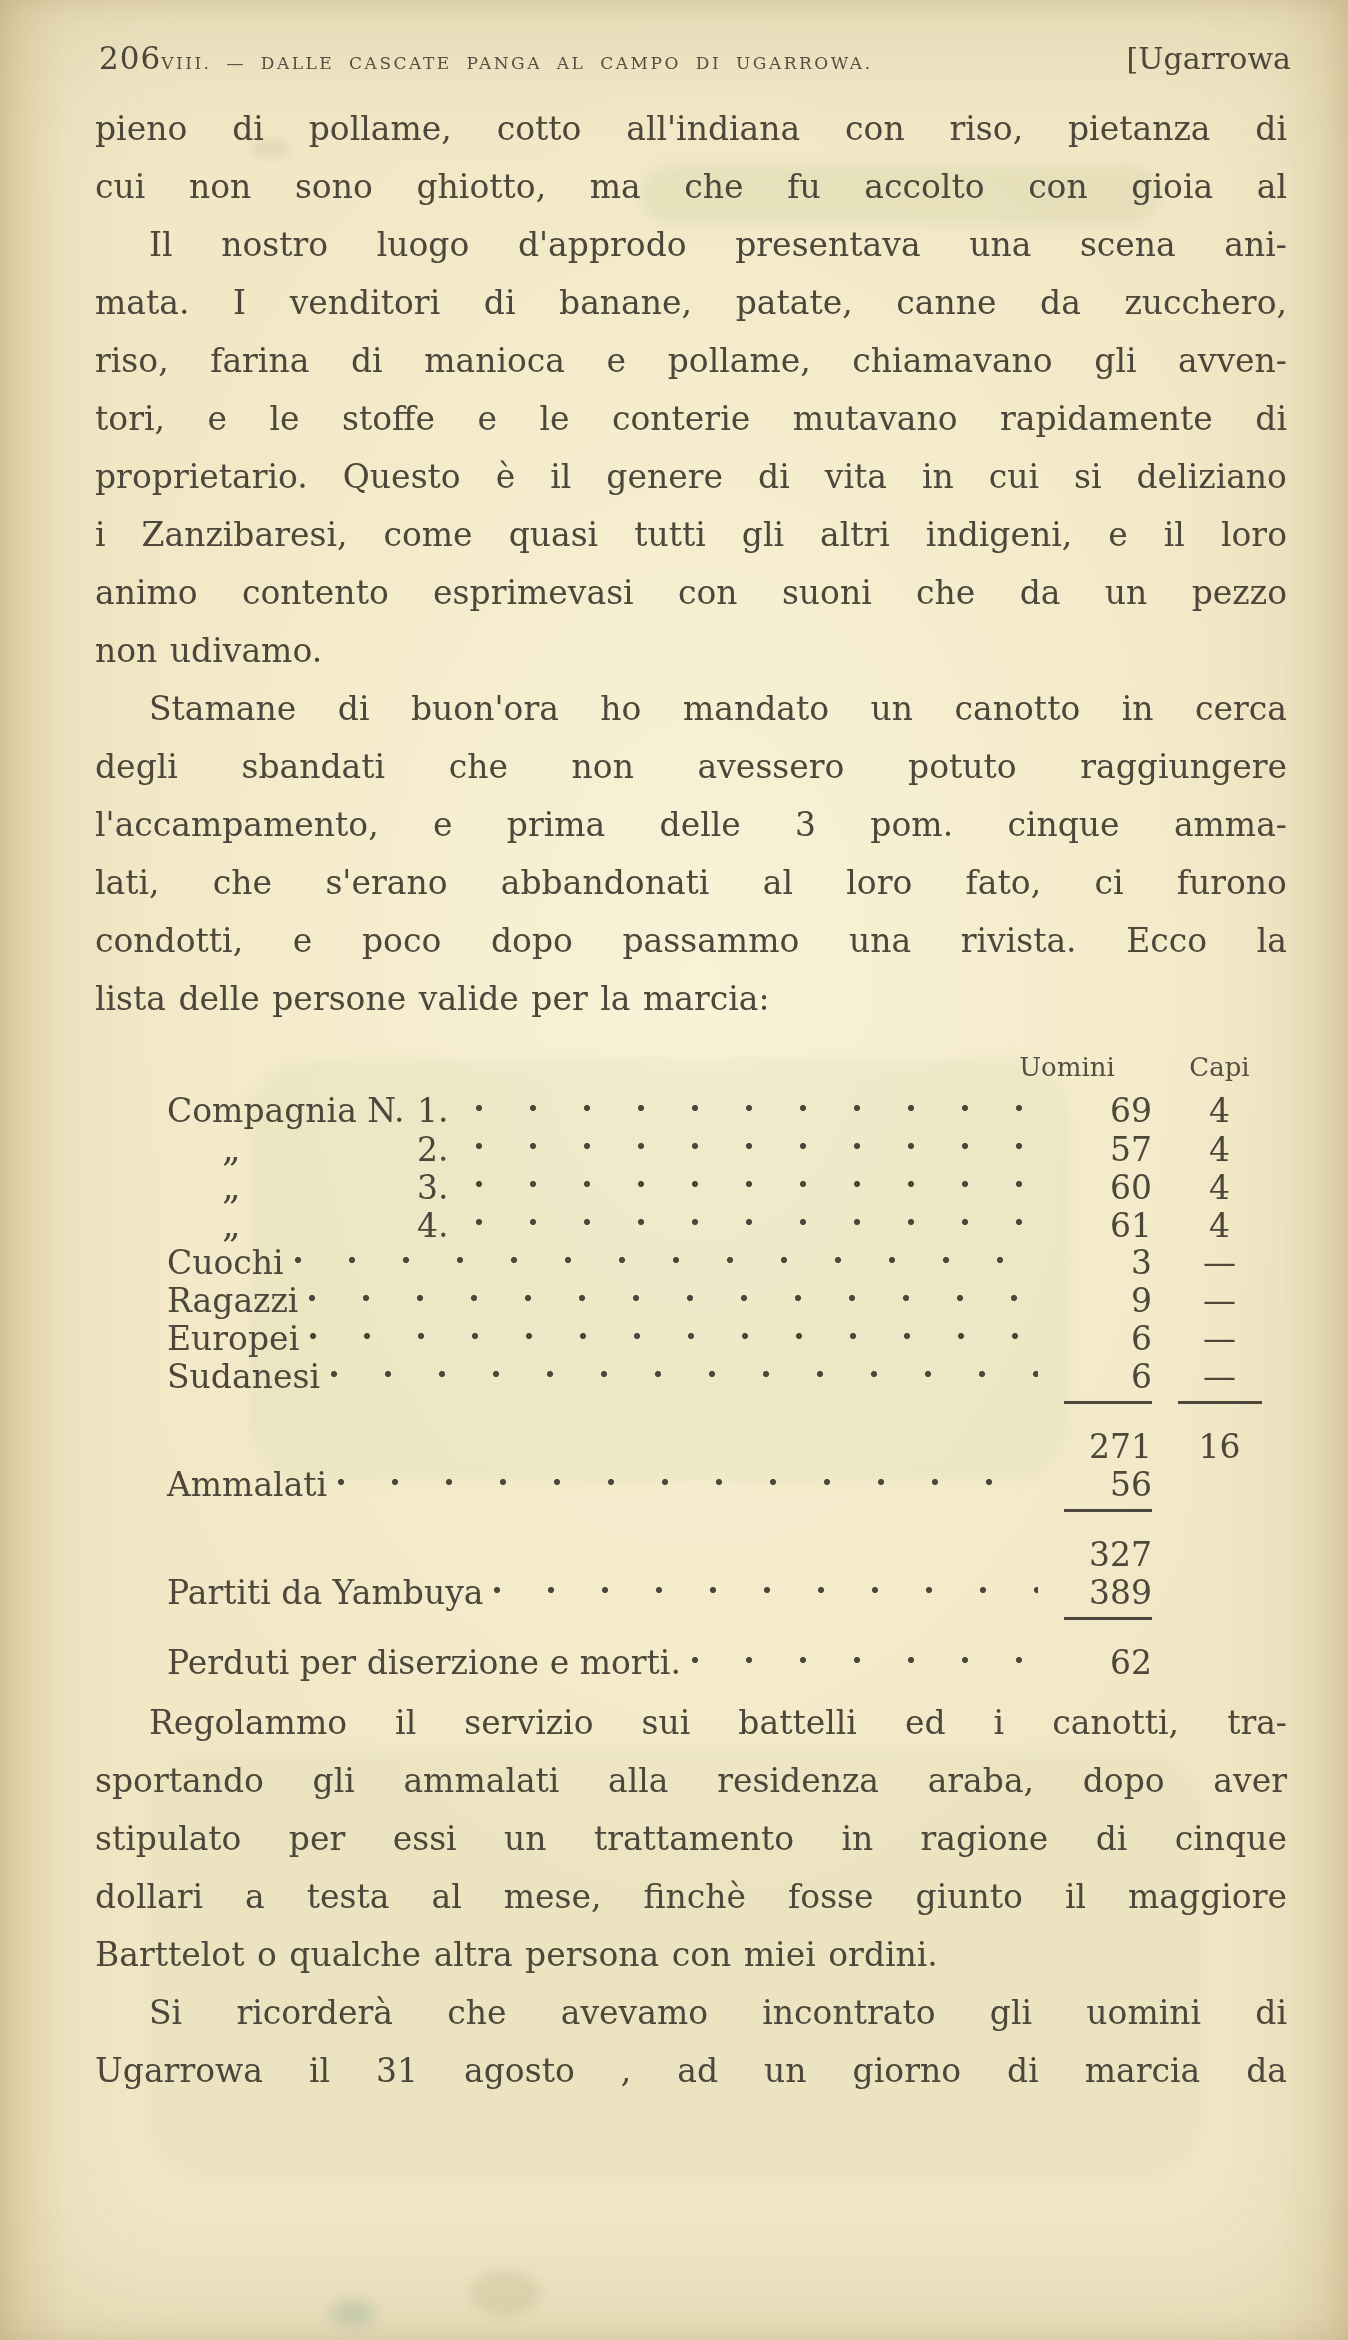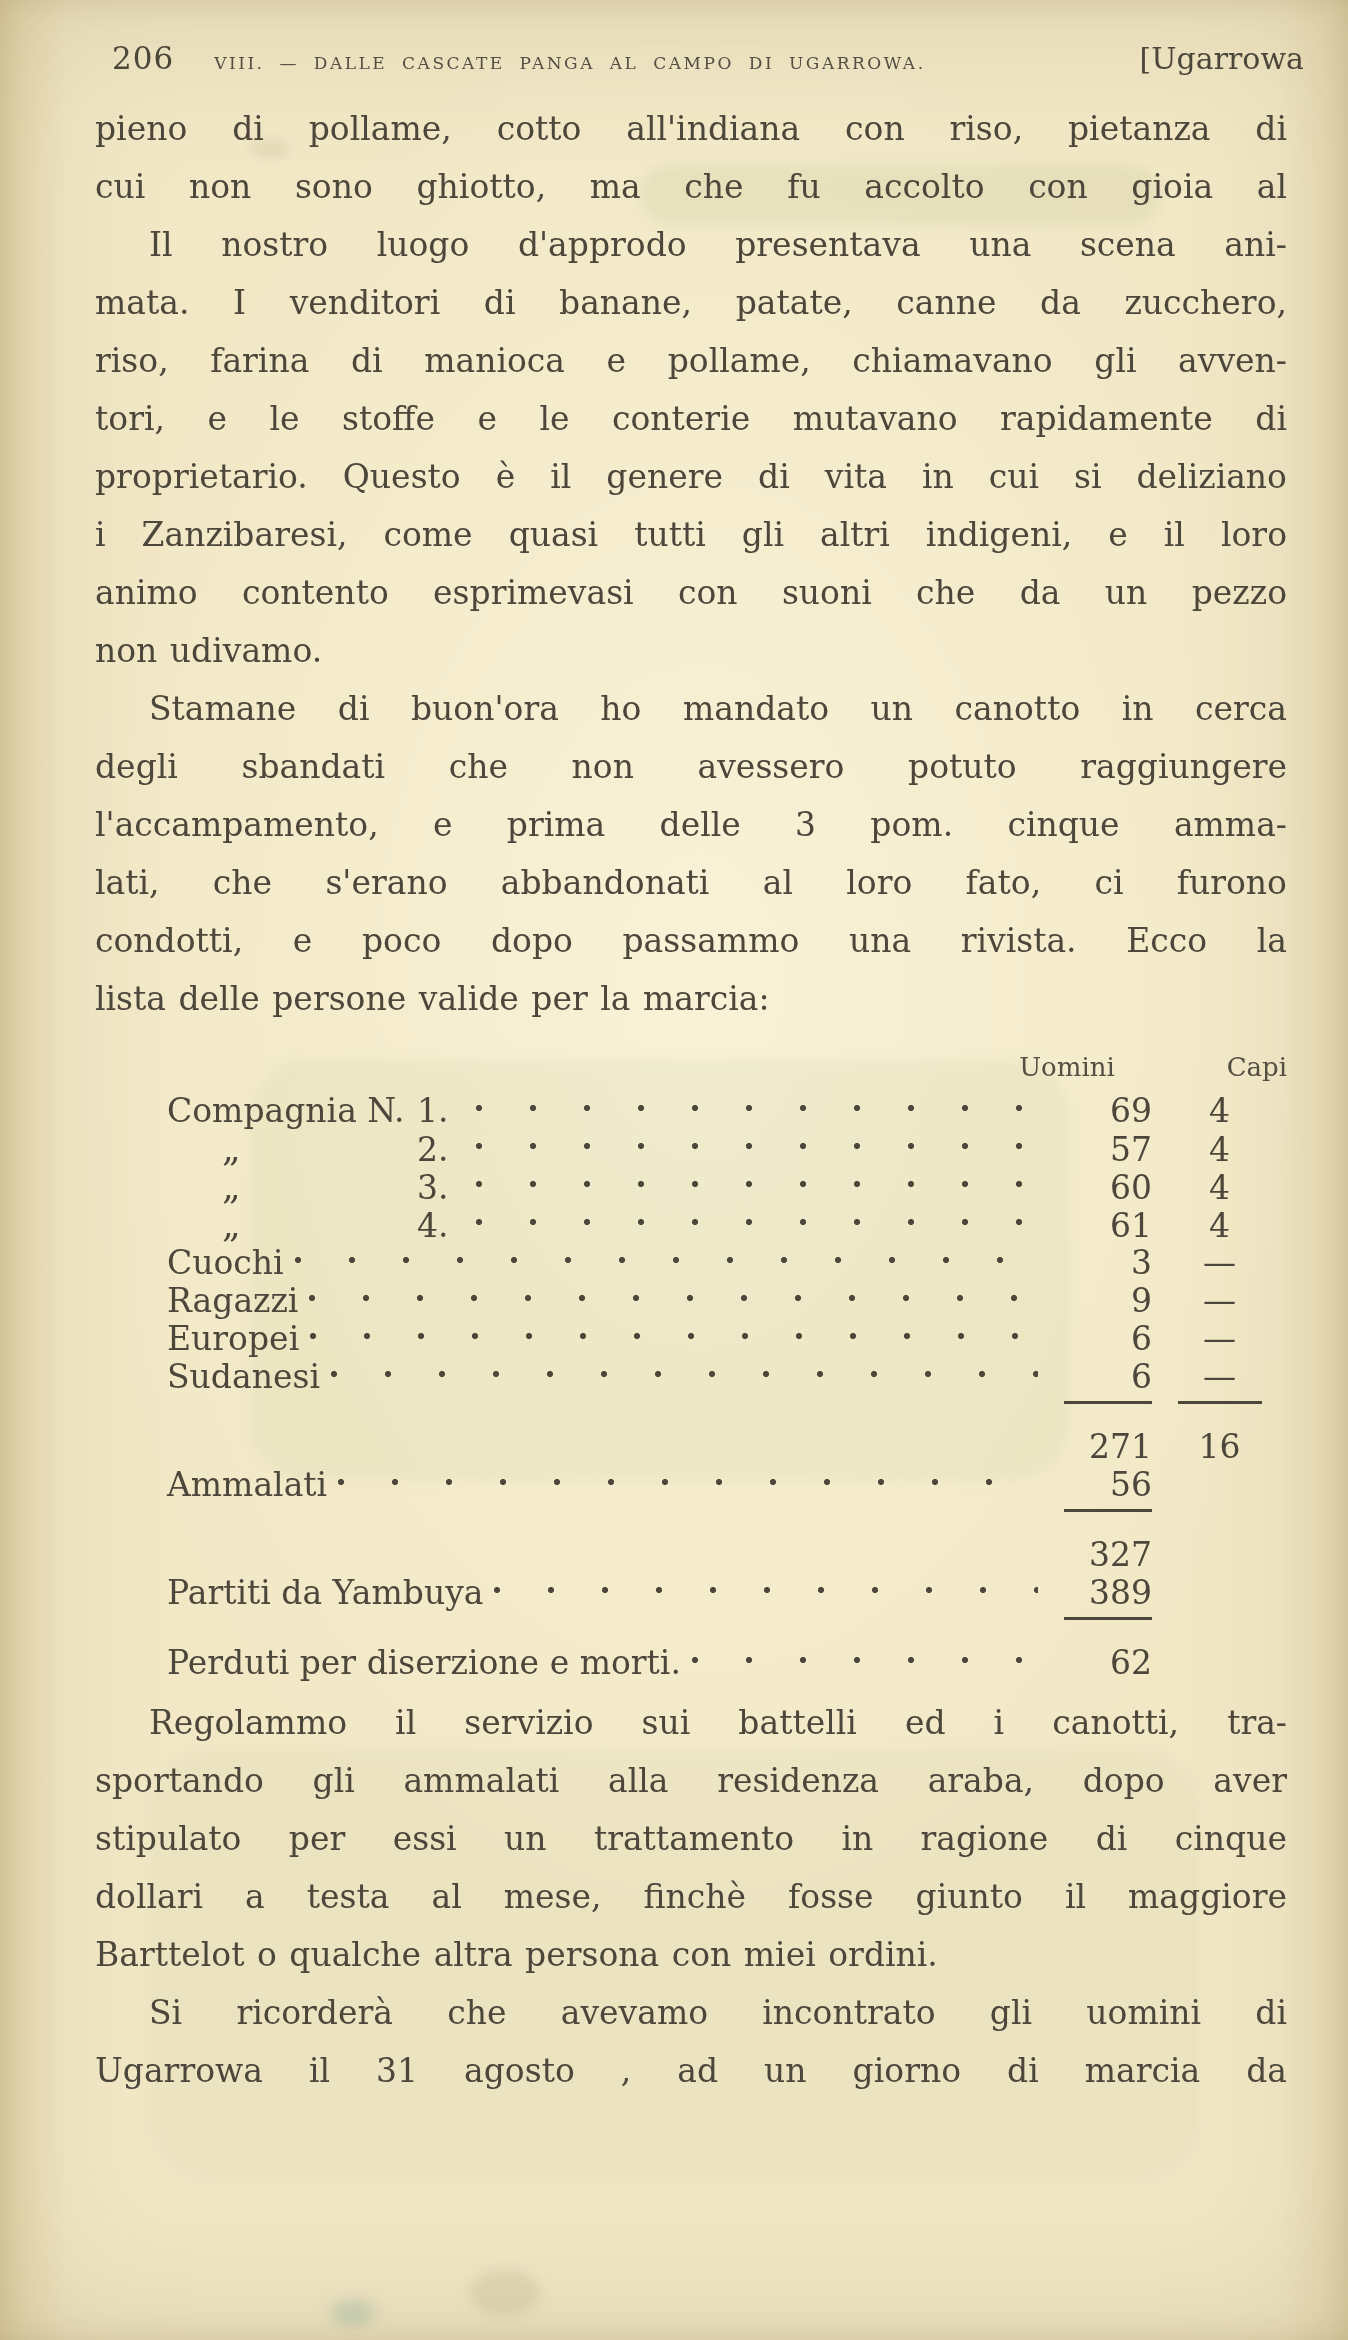--- a/index.html
+++ b/index.html
@@ -20,42 +20,42 @@
   .stain{position:absolute;border-radius:50%;pointer-events:none;}
   .stain.s1{left:470px;top:2270px;width:70px;height:46px;background:rgba(120,105,70,0.13);filter:blur(6px);}
   .stain.s2{left:250px;top:140px;width:40px;height:18px;background:rgba(120,105,70,0.10);filter:blur(4px);}
   .ghost{position:absolute;pointer-events:none;filter:blur(7px);}
   .ghost.g1{left:640px;top:165px;width:520px;height:60px;background:rgba(165,180,125,0.16);border-radius:30px;}
   .ghost.g2{left:250px;top:1060px;width:820px;height:420px;background:rgba(168,182,128,0.10);border-radius:60px;}
   .ghost.g3{left:150px;top:1750px;width:1050px;height:430px;background:rgba(168,182,128,0.08);border-radius:60px;}
   .ghost.g4{left:330px;top:2300px;width:46px;height:26px;background:rgba(95,150,140,0.25);border-radius:50%;}
 
   .header{
-    position:absolute;top:40px;left:112px;width:1192px;
-    display:flex;align-items:baseline;gap:40px;
+    position:absolute;top:40px;left:99px;width:1192px;
+    display:flex;align-items:baseline;
   }
   .pagenum{font-size:31px;letter-spacing:1px;}
   .running{flex:1;text-align:left;font-size:17px;letter-spacing:2.5px;word-spacing:7px;color:#544e43;}
   .cont{font-size:30px;}
 
   .bodytext{
     position:absolute;top:100px;left:95px;width:1192px;
     font-size:33px;line-height:58px;
   }
   .line{text-align:justify;text-align-last:justify;word-spacing:2px;}
   .line.last{text-align-last:left;}
   .line.indent{padding-left:54px;}
 
   
   .mtable{margin:10px 0 22px 72px;width:1120px;font-size:33px;}
   .trow{display:flex;align-items:baseline;height:38px;}
   .trow.theader{height:44px;font-size:26px;color:#544e43;}
   .hspacer{flex:1;}
   .hucol{width:170px;text-align:center;}
-  .hccol{width:135px;text-align:right;}
+  .hccol{width:135px;text-align:center;}
   .tprefix{width:250px;white-space:nowrap;}
   .tprefix.quote{padding-left:55px;box-sizing:border-box;font-size:36px;}
   .tnum{width:48px;white-space:nowrap;}
   .tlabel{white-space:nowrap;}
   .leader{
     flex:1;align-self:center;height:9px;margin:14px 14px 0 10px;
     background-image:radial-gradient(circle at 4px 4px, #4c463b 2.7px, rgba(0,0,0,0) 3.4px);
     background-size:54px 9px;background-repeat:repeat-x;background-position:left center;
   }
   .ucol{width:100px;text-align:right;white-space:nowrap;}

